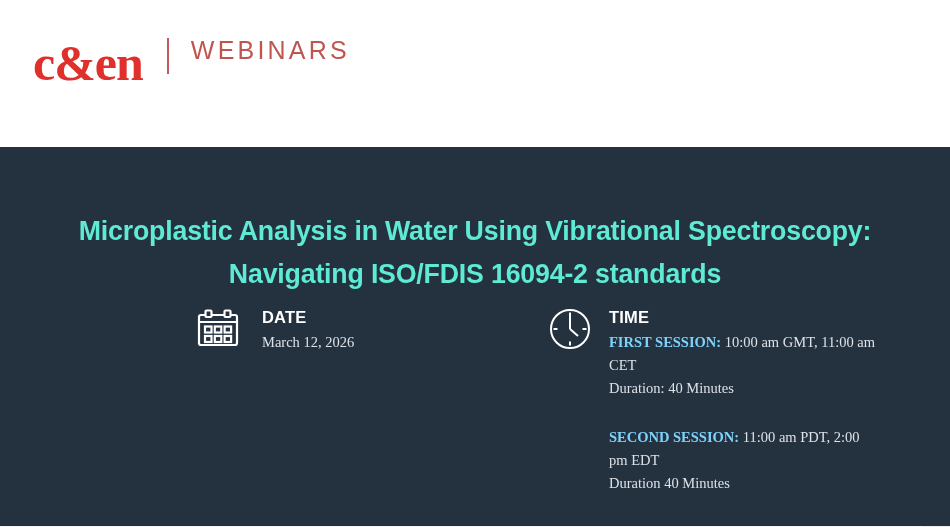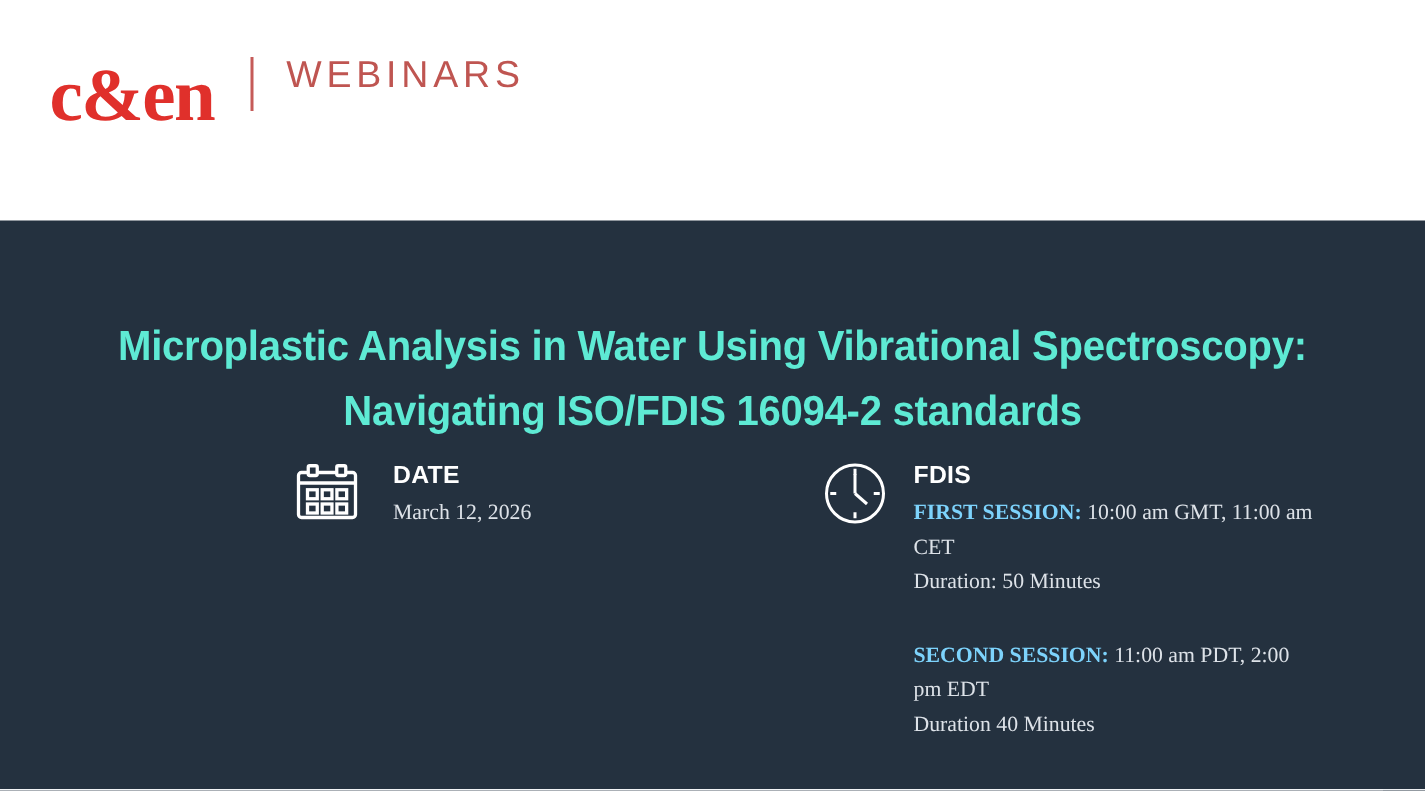--- a/index.html
+++ b/index.html
@@ -235,25 +235,25 @@
               <line x1="22" y1="5.5" x2="22" y2="9.5"></line>
               <line x1="22" y1="34.5" x2="22" y2="38.5"></line>
               <line x1="5.5" y1="22" x2="9.5" y2="22"></line>
               <line x1="34.5" y1="22" x2="38.5" y2="22"></line>
               <line x1="22" y1="22" x2="22" y2="9"></line>
               <line x1="22" y1="22" x2="30" y2="29"></line>
             </g>
           </svg>
         </span>
         <div class="info-body">
-          <p class="info-heading">FDIS</p>
+          <p class="info-heading">TIME</p>
 
           <div class="session-block">
             <p class="info-line"><b>FIRST SESSION:</b><span> 10:00 am GMT, 11:00 am CET</span></p>
-            <p class="info-line">Duration: 50 Minutes</p>
+            <p class="info-line">Duration: 40 Minutes</p>
           </div>
 
           <div class="session-block second">
             <p class="info-line"><b>SECOND SESSION:</b><span> 11:00 am PDT, 2:00 pm EDT</span></p>
             <p class="info-line">Duration 40 Minutes</p>
           </div>
         </div>
       </div>
 
     </div>

